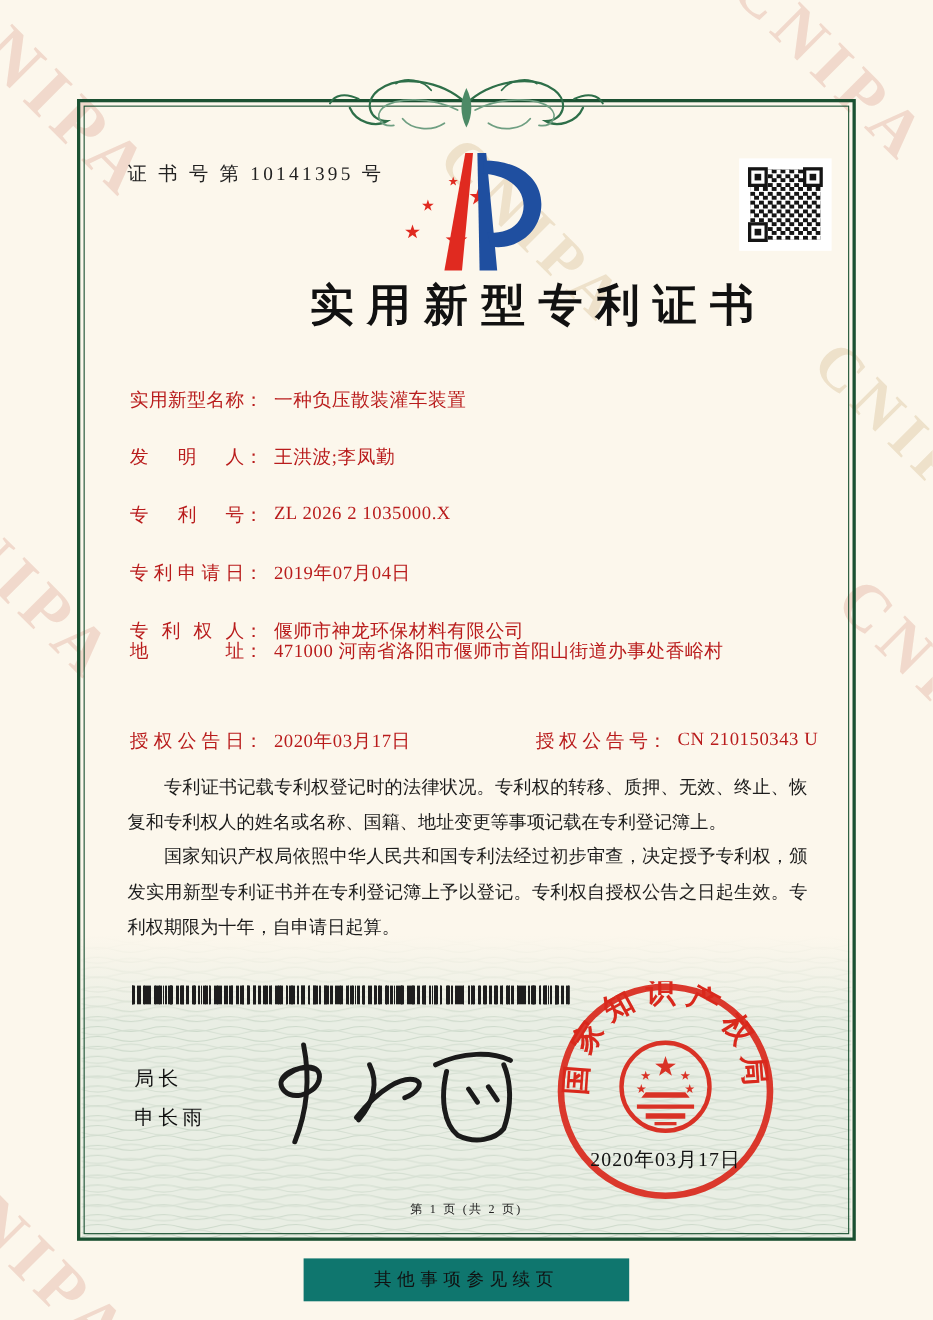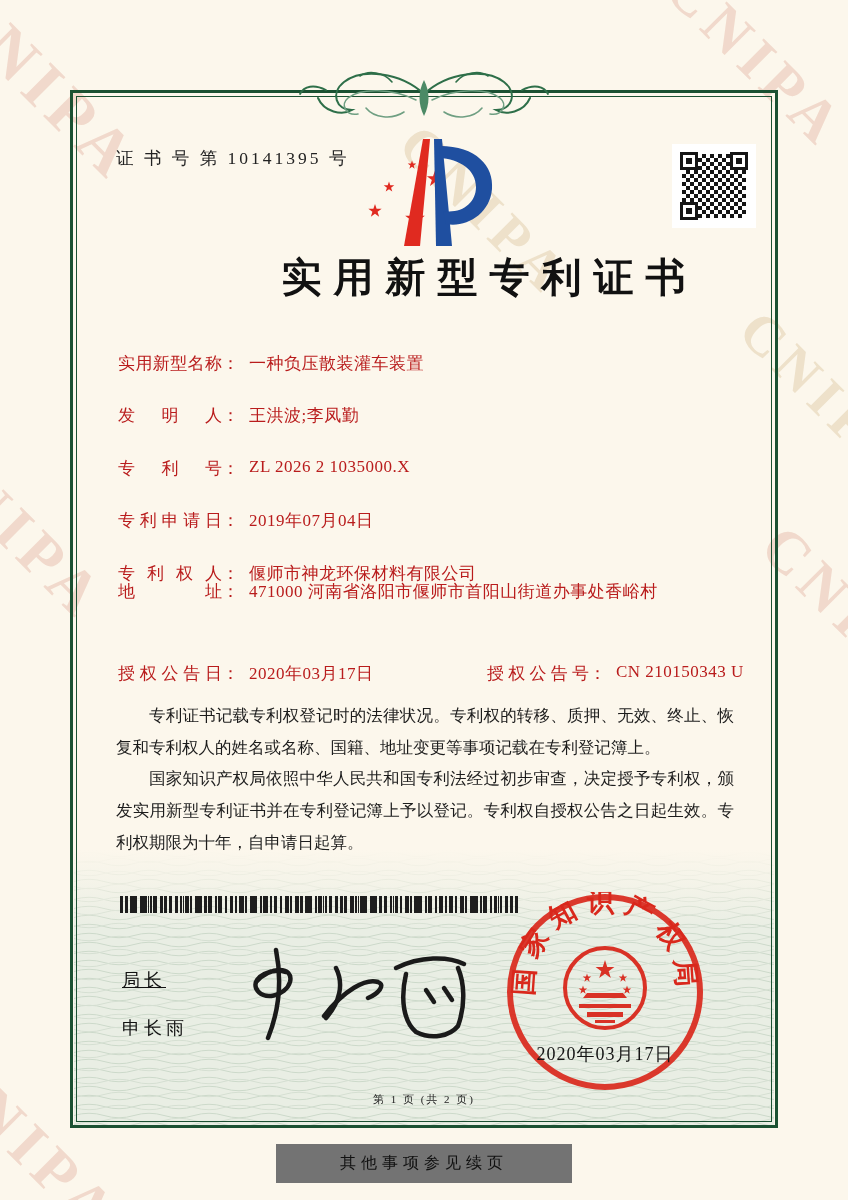--- a/index.html
+++ b/index.html
@@ -74,39 +74,39 @@
   .body-text p{margin:0;text-indent:2em;}
   
   .barcode{
     position:absolute;left:120px;top:896px;width:398px;height:17px;
     background-image:
       repeating-linear-gradient(90deg,#1d1d1d 0 2px,transparent 2px 5px),
       repeating-linear-gradient(90deg,#1d1d1d 0 1px,transparent 1px 7px),
       repeating-linear-gradient(90deg,#1d1d1d 0 3px,transparent 3px 11px);
   }
   
-  .officer-title{position:absolute;left:122px;top:968px;font-size:18px;letter-spacing:4px;color:#111;text-decoration:underline;}
-  .officer-name{position:absolute;left:122px;top:1004px;font-size:18px;letter-spacing:4px;color:#111;margin-top:12px;}
+  .officer-title{position:absolute;left:122px;top:968px;font-size:18px;letter-spacing:4px;color:#111;}
+  .officer-name{position:absolute;left:122px;top:1004px;font-size:18px;letter-spacing:4px;color:#111;}
   .signature{position:absolute;left:238px;top:938px;}
   
   .seal{position:absolute;left:505px;top:892px;}
   .seal-date{
     position:absolute;left:505px;top:1042px;width:200px;text-align:center;
     font-size:18px;color:#131313;letter-spacing:1px;
   }
   
   .page-number{
     position:absolute;left:70px;top:1092px;width:708px;text-align:center;
     font-size:11px;letter-spacing:2px;color:#222;
   }
   .continuation{
     position:absolute;left:0;top:1144px;width:848px;text-align:center;
   }
   .continuation span{
-    display:inline-block;background:#737373;padding:9px 64px;
+    display:inline-block;background:#0f766e;padding:9px 64px;
     font-size:16px;letter-spacing:5px;color:#111;
   }
 </style>
 </head>
 <body>
 
 <div class="page">
 
   <div class="band">
     <svg width="700" height="276">

